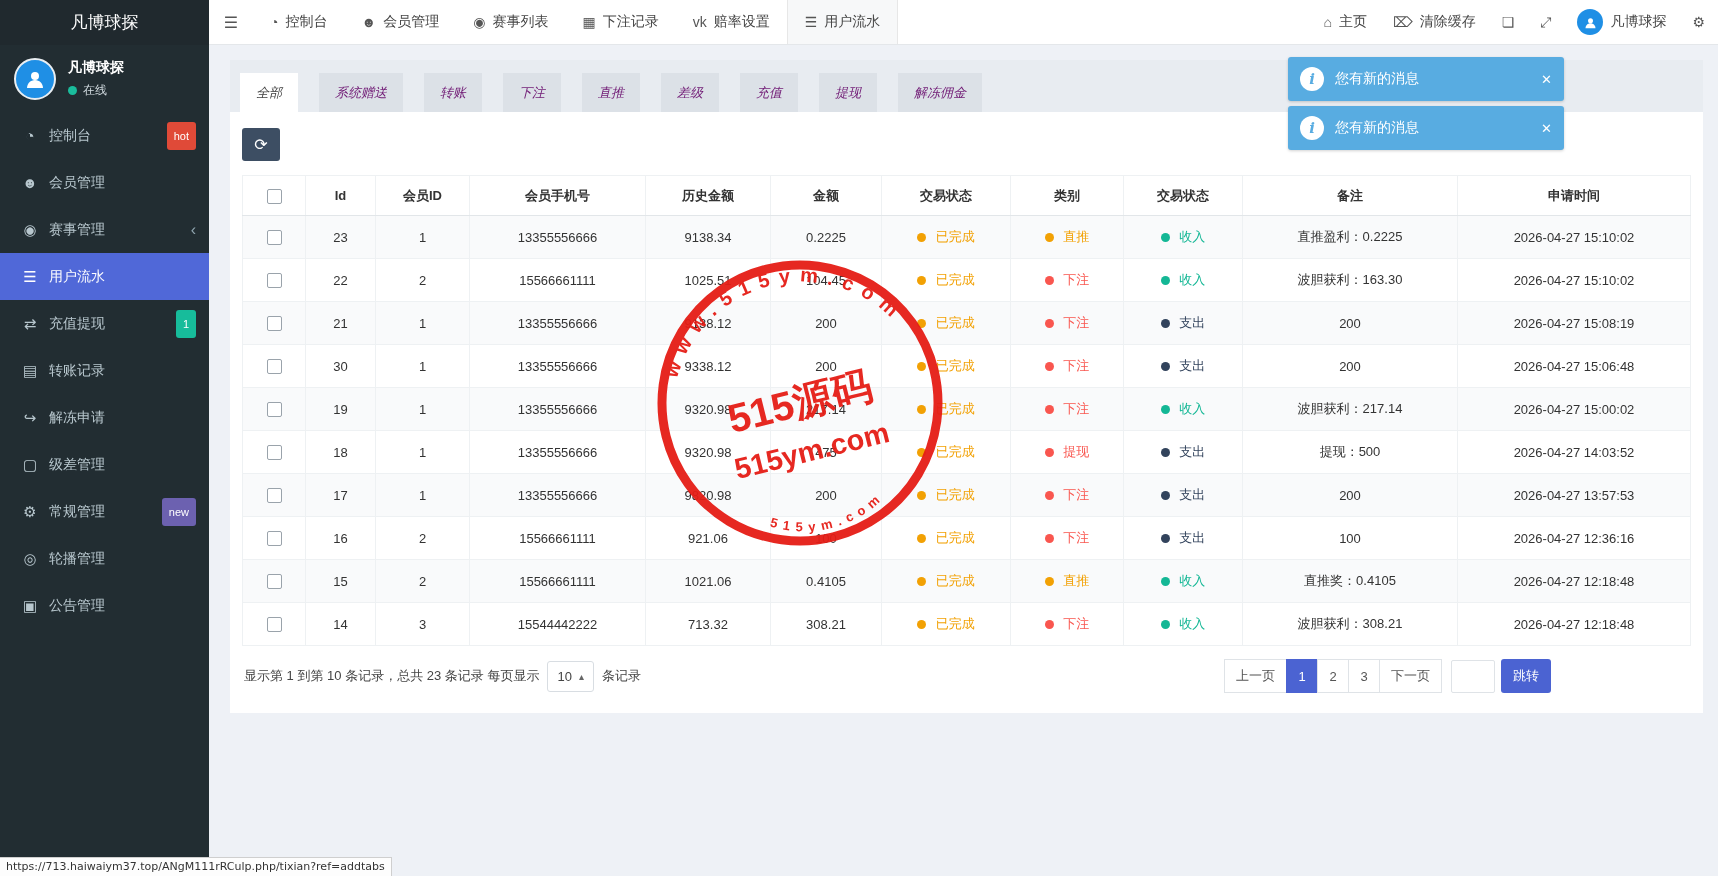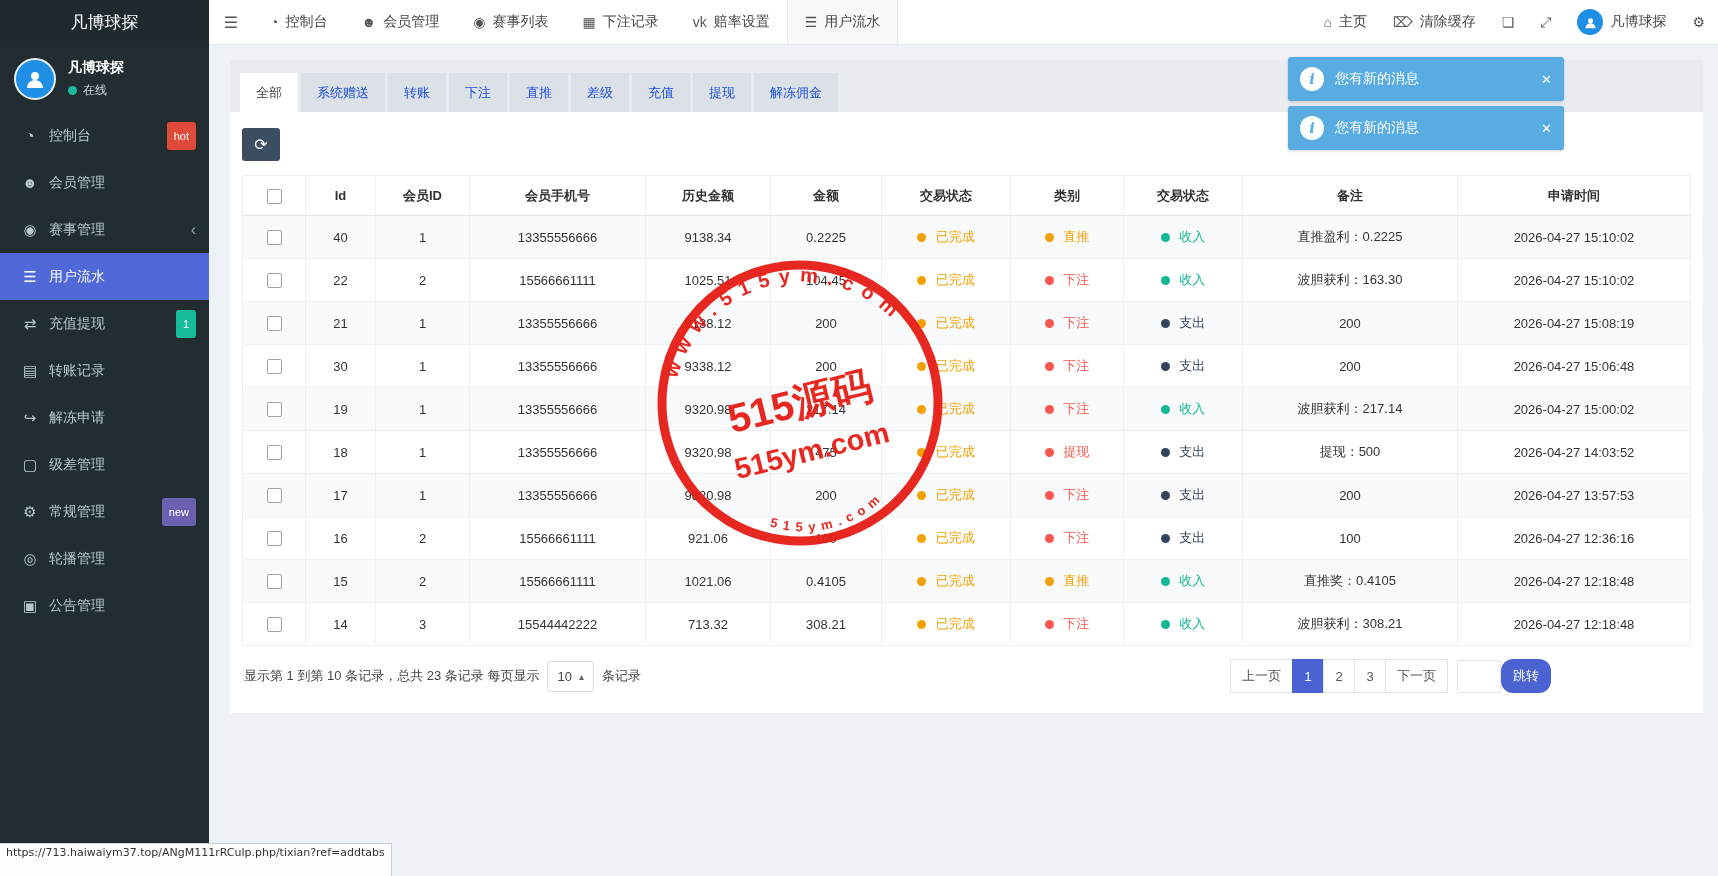--- a/index.html
+++ b/index.html
@@ -38,22 +38,22 @@
   .ntab.active { background:#f7f8f9; border-left:1px solid #e7e7e7; border-right:1px solid #e7e7e7; }
   .nav-right { margin-left:auto; display:flex; align-items:stretch; }
   .nright { display:flex; align-items:center; gap:7px; padding:0 13px; color:#444; font-size:14px; cursor:pointer; }
   .nright .nicon { font-size:14px; color:#555; }
   .avatar-sm { width:26px; height:26px; border-radius:50%; background:#1f8fe5; display:flex;
     align-items:center; justify-content:center; flex:none; }
 
   
   .content { position:absolute; left:209px; top:45px; right:0; bottom:0; background:#eef1f6; }
   .card { margin:15px 15px 0 21px; }
-  .tabstrip { background:#e8ecf1; padding:13px 10px 0; display:flex; gap:3px; }
-  .ftab { padding:11px 16px 10px; font-size:13px; color:#1d4ed8; background:#dce1e7; cursor:pointer; }
+  .tabstrip { background:#e8ecf1; padding:13px 10px 0; display:flex; gap:21px;font-style:italic; }
+  .ftab { padding:11px 16px 10px; font-size:13px; color:#701a75; background:#dce1e7; cursor:pointer; }
   .ftab.active { background:#fff; color:#444; }
   .card-body { background:#fff; padding:16px 12px 6px; position:relative; }
 
   .toolbar { display:flex; align-items:center; margin-bottom:14px; height:33px; }
   .btn-refresh { width:38px; height:33px; background:#3d4e63; color:#fff; border:0; border-radius:3px;
     font-size:16px; cursor:pointer; }
   .toolbar-right { margin-left:auto; margin-right:138px; display:flex; align-items:center; }
   .search-box { width:172px; height:33px; border:1px solid #d8dde2; border-radius:3px; padding:0 10px;
     font-size:13px; color:#555; outline:none; }
   .search-box::placeholder { color:#a7adb5; }
@@ -76,40 +76,40 @@
   .pagination-row { display:flex; align-items:center; padding:13px 2px 14px; font-size:13px; color:#444; }
   .psize { border:1px solid #d8dde2; border-radius:3px; padding:7px 9px; margin:0 8px; display:inline-flex;
     gap:7px; align-items:center; background:#fff; cursor:pointer; font-size:13px; color:#444; }
   .psize .caret { color:#666; }
   .pager { margin-left:auto; margin-right:138px; display:flex; align-items:center; }
   .pbtn { min-width:32px; height:34px; border:1px solid #dfe3e7; background:#fff; color:#555; font-size:13px;
     display:inline-flex; align-items:center; justify-content:center; padding:0 11px; cursor:pointer; margin-left:-1px; }
   .pbtn.active { background:#4b63d2; border-color:#4b63d2; color:#fff; }
   .pages { display:contents; }
   .jump-input { width:44px; height:33px; border:1px solid #dfe3e7; border-radius:2px; margin-left:9px; outline:none; }
-  .btn-jump { height:34px; padding:0 12px; background:#4b63d2; color:#fff; border:0; border-radius:12px;
-    font-size:13px; cursor:pointer; }
+  .btn-jump { height:34px; padding:0 12px; background:#4b63d2; color:#fff; border:0; border-radius:3px;
+    margin-left:6px; font-size:13px; cursor:pointer; }
 
   
   .toast-stack { position:absolute; left:1288px; top:57px; width:276px; display:flex; flex-direction:column;
     gap:5px; z-index:10; }
   .toast { height:44px; background:#58ace1; border-radius:3px; color:#fff; display:flex; align-items:center;
     padding:0 12px; gap:11px; box-shadow:0 1px 3px rgba(0,0,0,.18); font-size:14px; }
   .info-badge { width:24px; height:24px; background:#fff; border-radius:50%; color:#58ace1; flex:none;
     font-family:"DejaVu Serif",serif; font-style:italic; font-weight:bold; font-size:15px;
     display:flex; align-items:center; justify-content:center; }
   .toast-close { margin-left:auto; font-weight:bold; cursor:pointer; font-size:13px; }
 
   
   .stamp { position:absolute; left:645px; top:248px; width:310px; height:310px; transform:rotate(-14deg);
     opacity:.95; z-index:8; pointer-events:none; }
 
   
   .statusbar { position:absolute; left:0; bottom:0; background:#fdfdfd; border:1px solid #cfcfcf;
-    border-left:0; border-bottom:0; padding:2px 6px 17px; font-size:11px; color:#333; z-index:20;
+    border-left:0; border-bottom:0; padding:2px 6px 3px; font-size:11px; color:#333; z-index:20;
     font-family:"DejaVu Sans",sans-serif; }
 </style>
 </head>
 <body>
 
 <aside class="sidebar">
   <div class="brand">凡博球探</div>
   <div class="user-panel">
     <div class="avatar-lg">
       <svg width="24" height="24" viewBox="0 0 24 24">
@@ -330,21 +330,21 @@
 
               <th>备注</th>
 
               <th>申请时间</th>
             </tr>
         </thead>
         <tbody>
 
             <tr>
               <td><span class="cb"></span></td>
-              <td>40</td>
+              <td>23</td>
               <td>1</td>
               <td>13355556666</td>
               <td>9138.34</td>
               <td>0.2225</td>
               <td>
                 <span class="sdot" style="background: rgb(242, 161, 4);"></span>
                 <span style="color: rgb(242, 161, 4);">已完成</span>
               </td>
               <td>
                 <span class="sdot" style="background: rgb(242, 161, 4);"></span>

